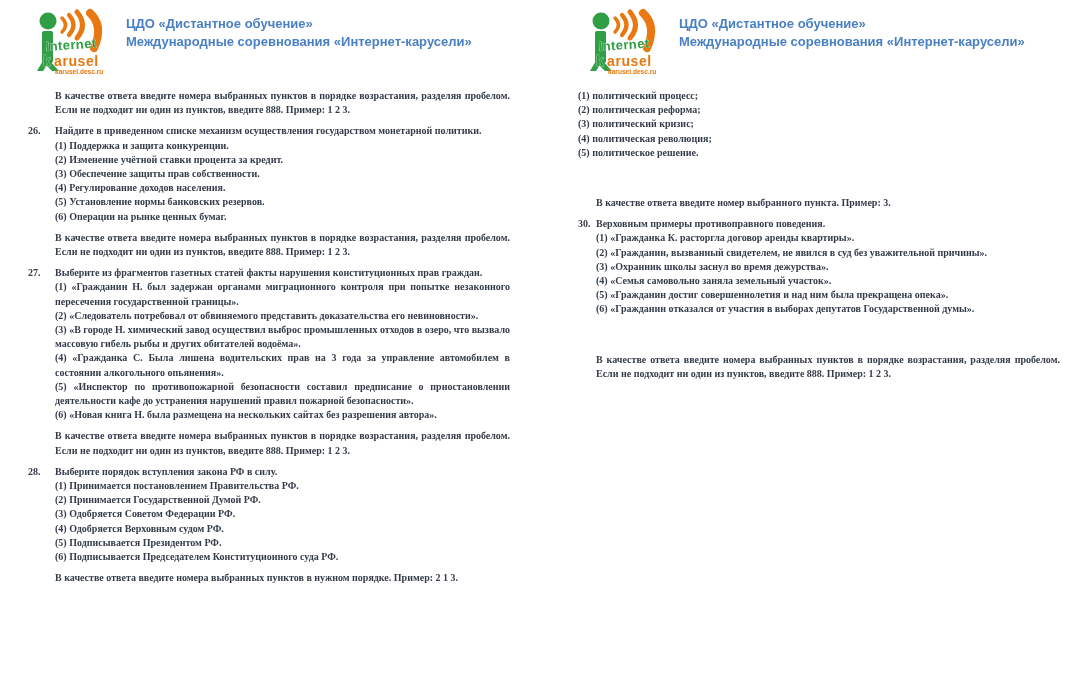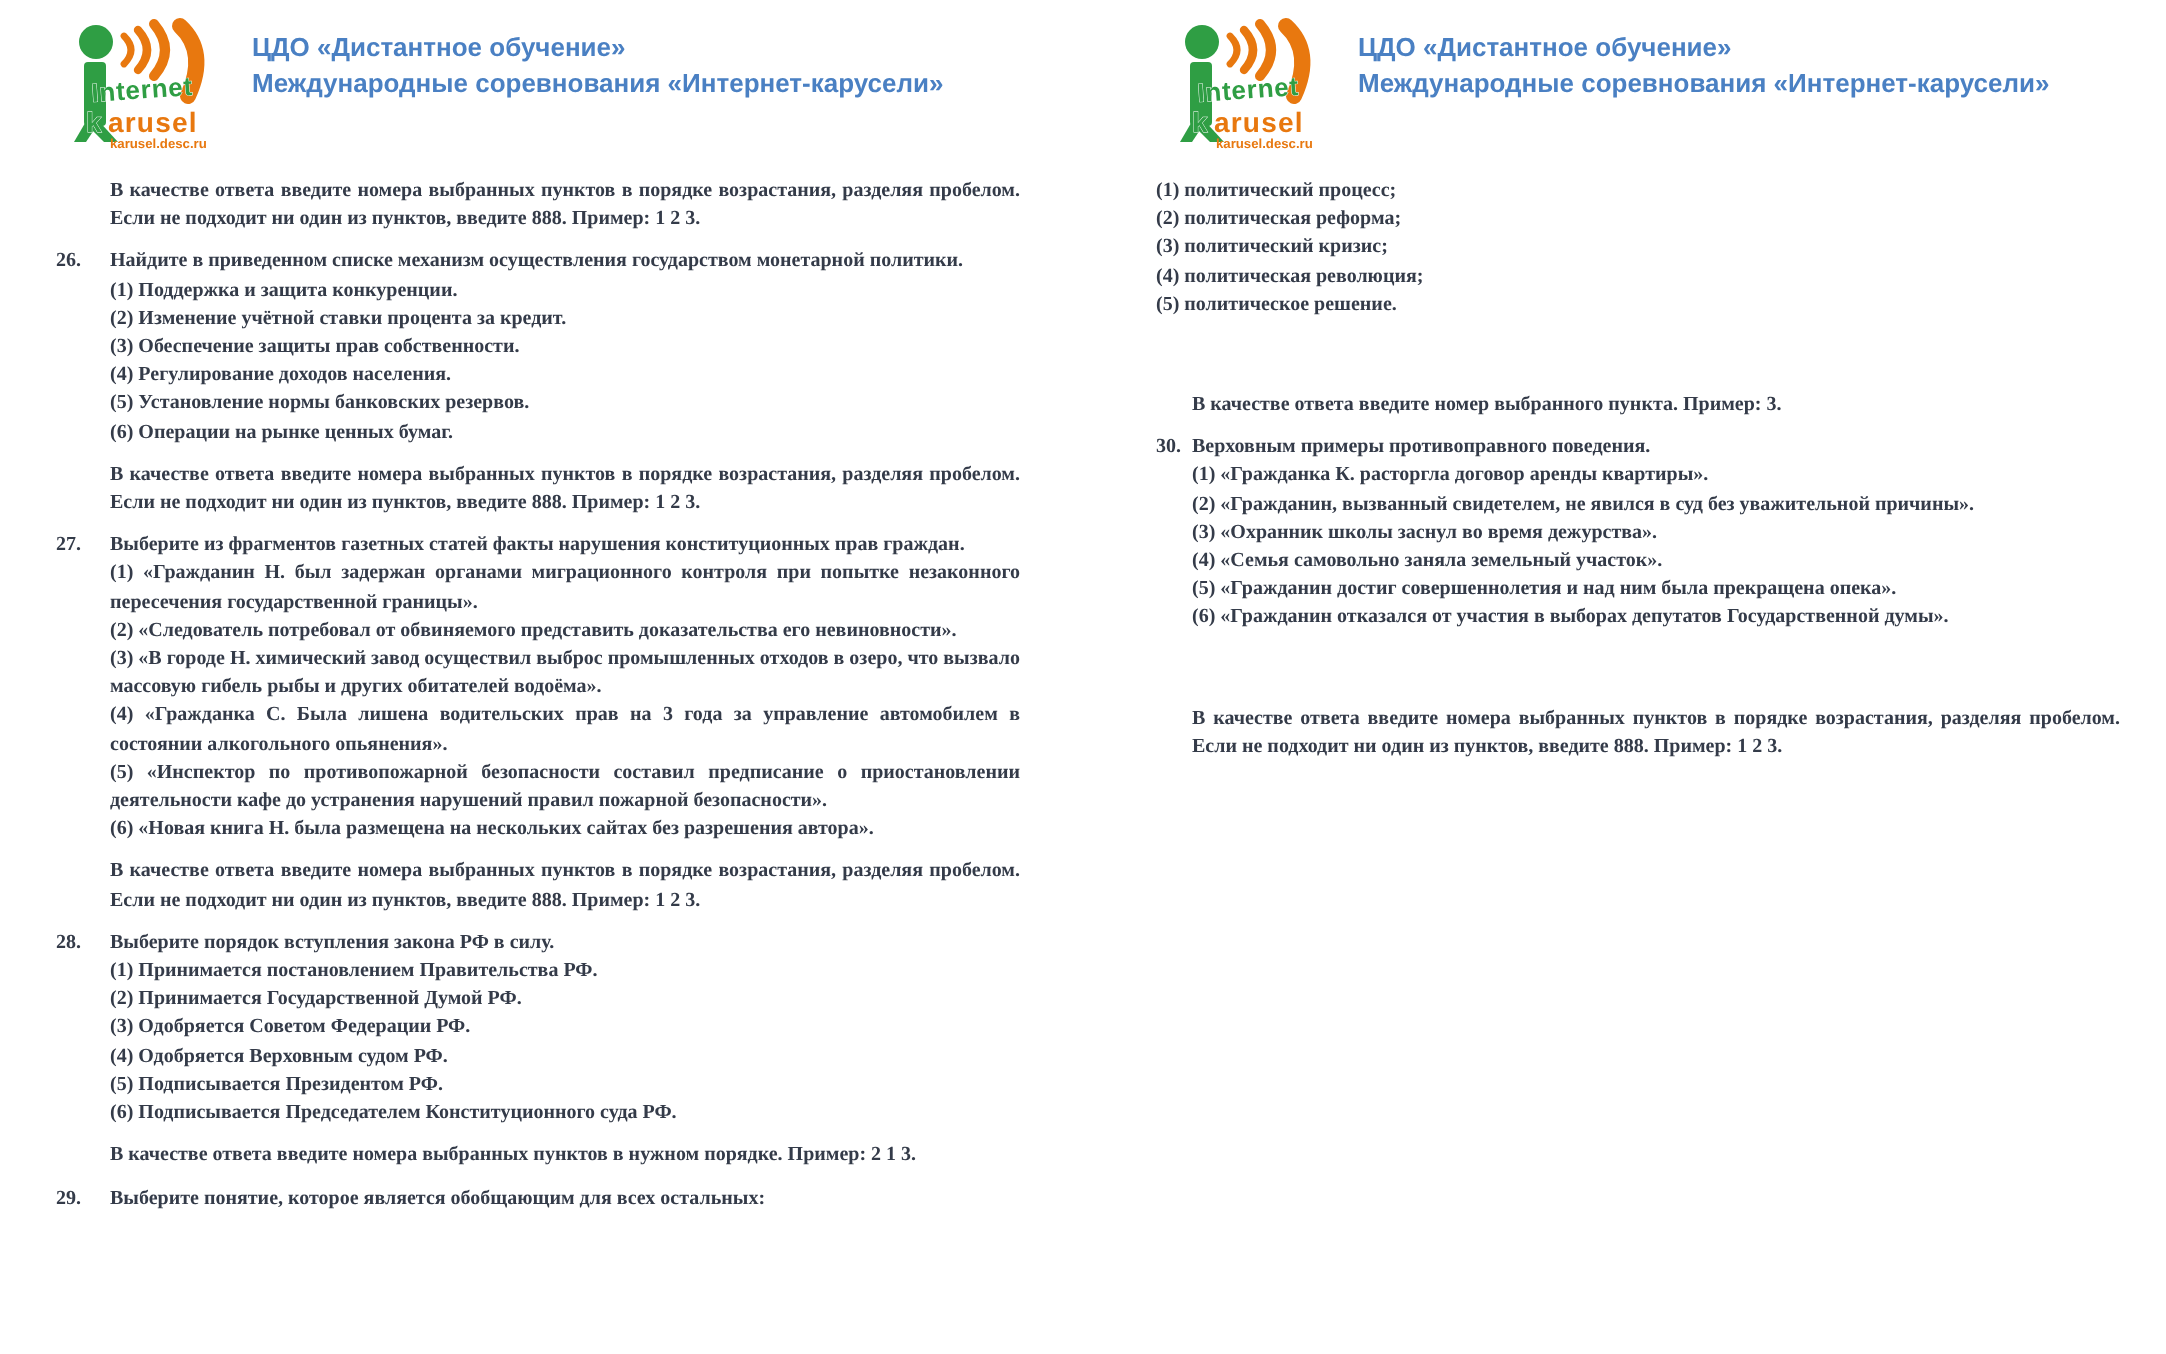--- a/index.html
+++ b/index.html
@@ -122,26 +122,20 @@
             <div class="stem">Выберите порядок вступления закона РФ в силу.</div>
             <div class="option">(1) Принимается постановлением Правительства РФ.</div>
             <div class="option">(2) Принимается Государственной Думой РФ.</div>
             <div class="option">(3) Одобряется Советом Федерации РФ.</div>
             <div class="option">(4) Одобряется Верховным судом РФ.</div>
             <div class="option">(5) Подписывается Президентом РФ.</div>
             <div class="option">(6) Подписывается Председателем Конституционного суда РФ.</div>
           </div>
         </div>
         <div class="note">В качестве ответа введите номера выбранных пунктов в нужном порядке. Пример: 2 1 3.</div>
-        <div class="question">
-          <div class="qnum">29.</div>
-          <div class="qcontent">
-            <div class="stem">Выберите понятие, которое является обобщающим для всех остальных:</div>
-          </div>
-        </div>
       </div>
   </section>
 
   <section class="page page--right">
     <header class="page-header">
       <svg class="logo" viewBox="0 0 87 65">
         <g>
           <path class="wave" d="M30 8 Q37 15 30 22" stroke-width="3.4"></path>
           <path class="wave" d="M37 5 Q46 15 37 25" stroke-width="4.2"></path>
           <path class="wave" d="M45 2 Q56 15 45 28" stroke-width="5"></path>

